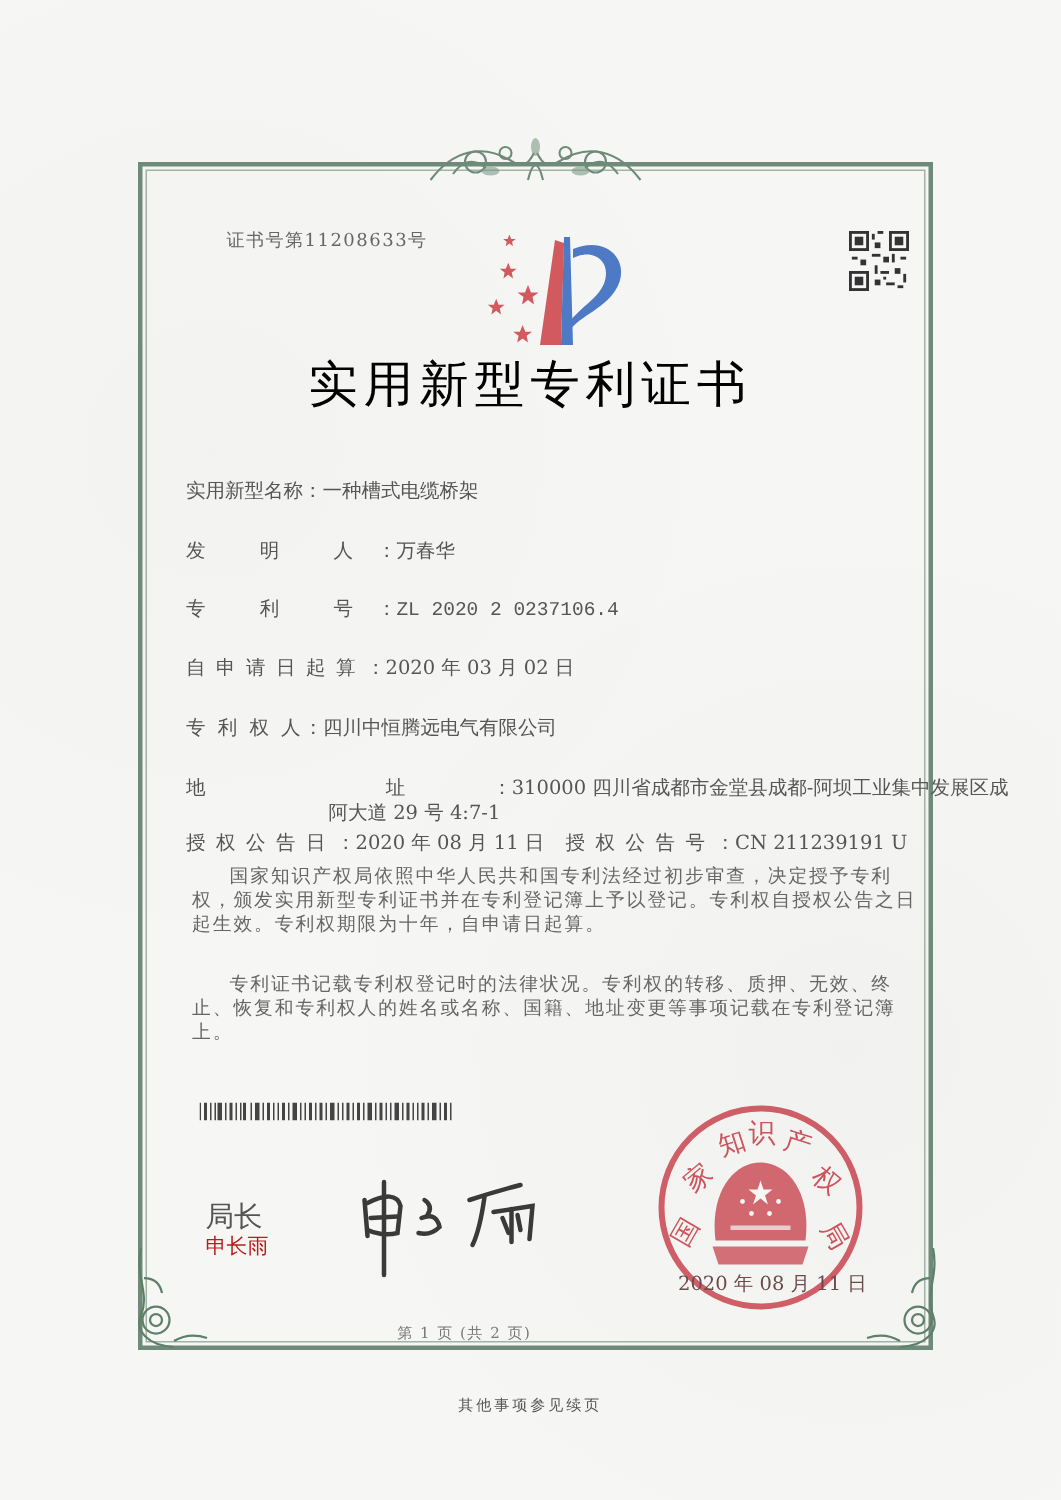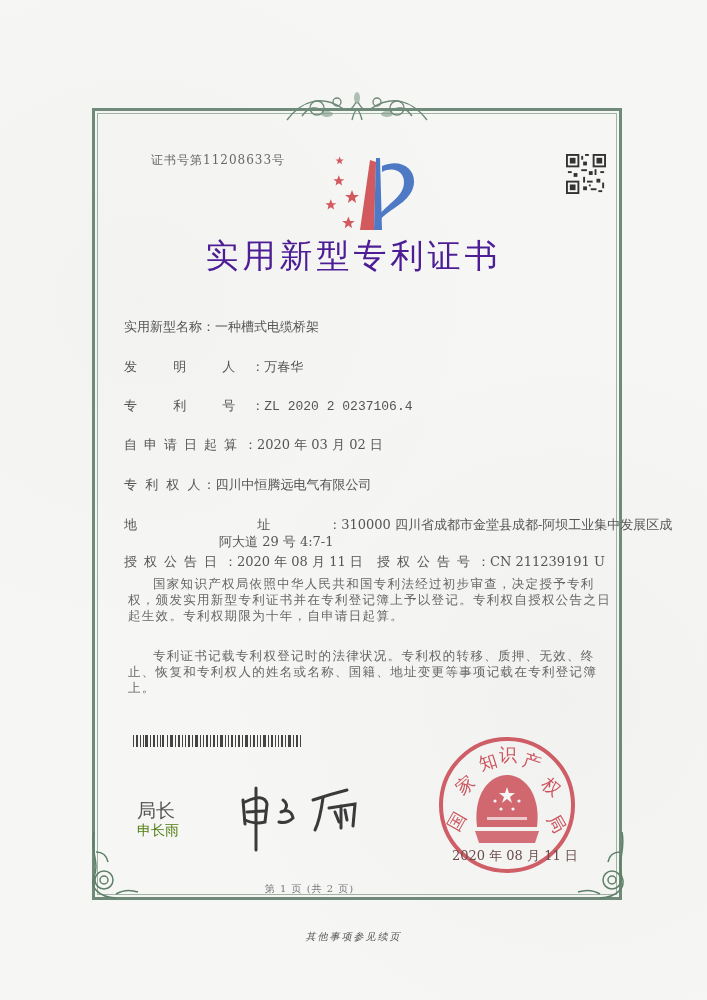--- a/index.html
+++ b/index.html
@@ -33,51 +33,51 @@
   .corner-bl { left: 86px; top: 832px; }
   .corner-br { left: 576px; top: 832px; }
   .cert-no {
     position: absolute; left: 120px; top: 152px;
     font-size: 12px; letter-spacing: 1px; color: #666; margin-left: 31px;
   }
   .logo { position: absolute; left: 318px; top: 152px; width: 100px; height: 78px; }
   .qr { position: absolute; left: 566px; top: 154px; width: 40px; height: 40px; }
   .title {
     position: absolute; left: 0; width: 707px; top: 234px; text-align: center;
-    font-size: 33px; letter-spacing: 4px; color: #4c1d95; font-family: "DejaVu Serif", serif;
+    font-size: 33px; letter-spacing: 4px; color: #000000; font-family: "DejaVu Serif", serif;
   }
   .field {
     position: absolute; left: 124px; font-size: 13px; color: #555; white-space: nowrap;
   }
   .field .label { display: inline-block; }
   .field .sep { display: inline-block; }
   .field .value { display: inline-block; }
   .lbl-spaced { letter-spacing: 16px; }
   .lbl-spaced-sm { letter-spacing: 7px; }
   .lbl-spaced-xl { letter-spacing: 58px; }
   .para {
     position: absolute; left: 128px; width: 486px; font-size: 12.5px; line-height: 16px;
     color: #666; text-indent: 25px; letter-spacing: 1.3px; font-family: Liberation Sans, sans-serif;
   }
   .barcode { position: absolute; left: 133px; top: 735px; width: 170px; height: 12px; }
   .director-title { position: absolute; left: 137px; top: 798px; font-size: 19px; color: #555; font-family: "DejaVu Sans", sans-serif; }
-  .director-name { position: absolute; left: 137px; top: 822px; font-size: 14px; color: #4d7c0f; font-family: "DejaVu Sans", sans-serif; }
+  .director-name { position: absolute; left: 137px; top: 822px; font-size: 14px; color: #b91c1c; font-family: "DejaVu Sans", sans-serif; }
   .signature { position: absolute; left: 235px; top: 782px; width: 150px; height: 70px; }
   .seal { position: absolute; left: 437px; top: 735px; width: 140px; height: 140px; }
   .seal-date {
     position: absolute; left: 452px; top: 847px; font-size: 13px; color: #6a4b4b;
     font-family: "DejaVu Serif", serif;
   }
   .page-no {
     position: absolute; left: 0; width: 619px; top: 882px; text-align: center;
     font-size: 10px; color: #777; letter-spacing: 1px;
   }
   .footer-note {
     position: absolute; left: 0; width: 707px; top: 930px; text-align: center;
-    font-size: 10px; color: #555; letter-spacing: 2px; font-style: italic;
+    font-size: 10px; color: #555; letter-spacing: 2px;
   }
 </style>
 </head>
 <body>
 
 <div class="paper"></div>
 
 <div class="frame-outer"></div>
 <div class="frame-inner"></div>
 

